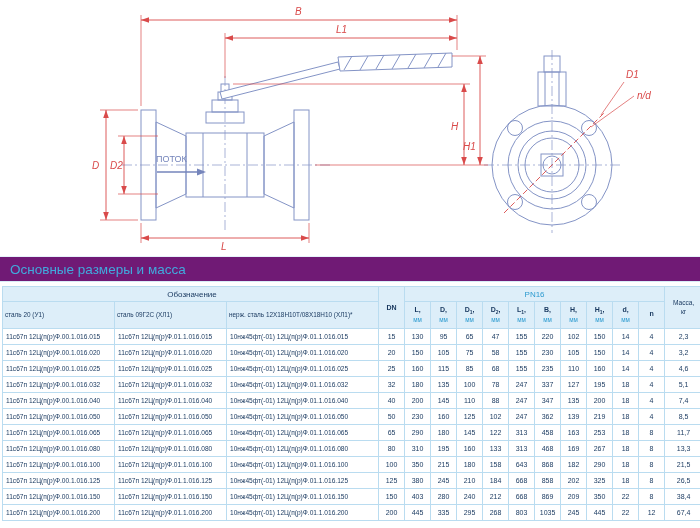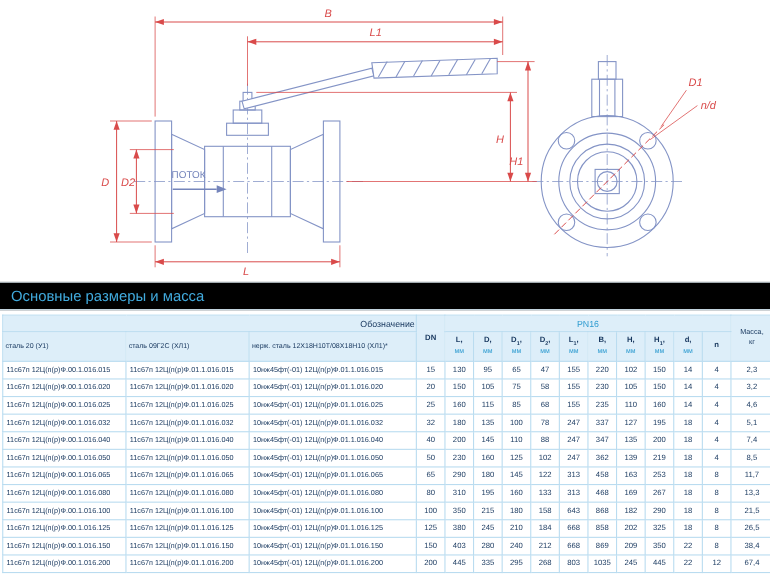--- a/index.html
+++ b/index.html
@@ -1,26 +1,26 @@
 <!DOCTYPE html>
 <html><head>
 <meta charset="utf-8">
 <style>
   html,body{margin:0;padding:0}
   body{width:700px;height:528px;background:#fff;font-family:"Liberation Sans",sans-serif;overflow:hidden;position:relative}
   .drawing{width:700px;height:256px;position:relative;background:#fff}
   .drawing svg{display:block}
-  .section-title{box-sizing:border-box;height:26px;line-height:26px;padding-left:10px;font-size:13.5px;color:#41aadd;background:#000000;border-top:1px solid #e6f3fa;border-bottom:1px solid #d8ecf7}
+  .section-title{box-sizing:border-box;height:26px;line-height:26px;padding-left:10px;font-size:13.5px;color:#41aadd;background:#701a75;border-top:1px solid #e6f3fa;border-bottom:1px solid #d8ecf7}
   .tbl-wrap{padding:4px 2px 0}
   table{width:696px;border-collapse:collapse;table-layout:fixed}
   th,td{border:1px solid #badcf0;padding:0 1px;text-align:center;color:#17375e;overflow:hidden;white-space:nowrap}
   thead th{background:#ddeef9;font-weight:normal}
   td{font-size:7px;height:15px}
   td.des{text-align:left;font-size:6.6px;padding-left:3px}
-  th.designation{text-align:right;font-size:8px;padding-left:4px;height:14px;color:#17375e}
+  th.designation{text-align:center;font-size:8px;padding-left:4px;height:14px;color:#17375e}
   th.pn{color:#2d9bd0;font-weight:normal;font-size:8px}
   th.mat{font-size:6.4px;text-align:left;padding:1px 2px;white-space:normal;line-height:1.15;height:24px;vertical-align:middle}
   th.dn{font-size:7px;font-weight:bold}
   th.dim .letter{display:block;font-size:7px;font-weight:bold;line-height:1.15}
   th.dim sub{font-size:5px}
   th.dim .unit{display:block;color:#2d9bd0;font-size:6.3px;line-height:1.15}
   th.mass{font-size:6.6px;line-height:1.25}
   th.mass .u{display:block}
 </style>
 </head>

